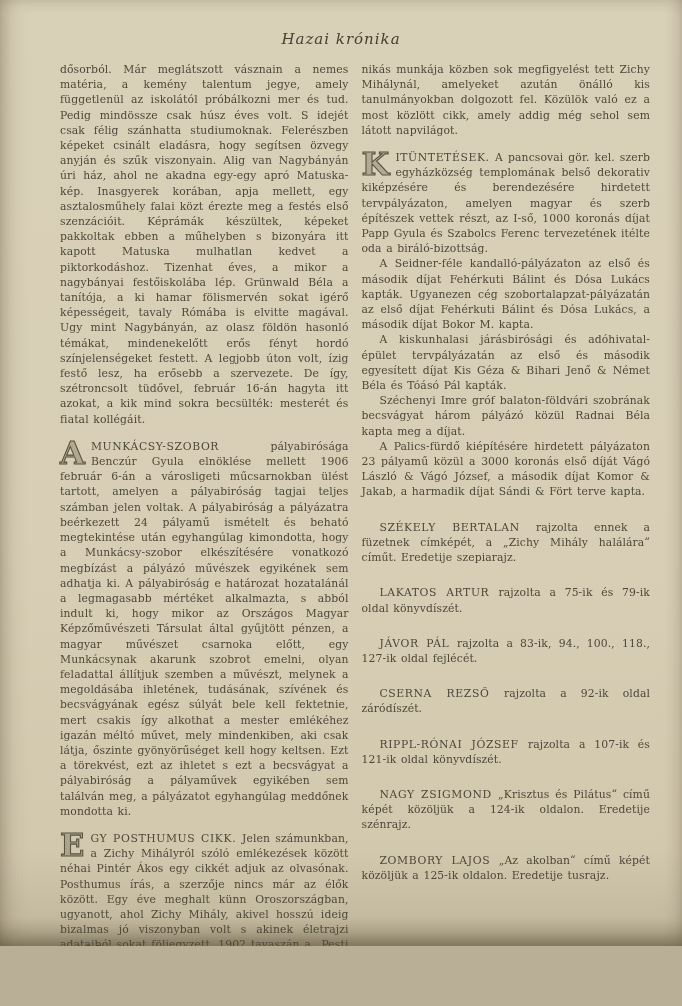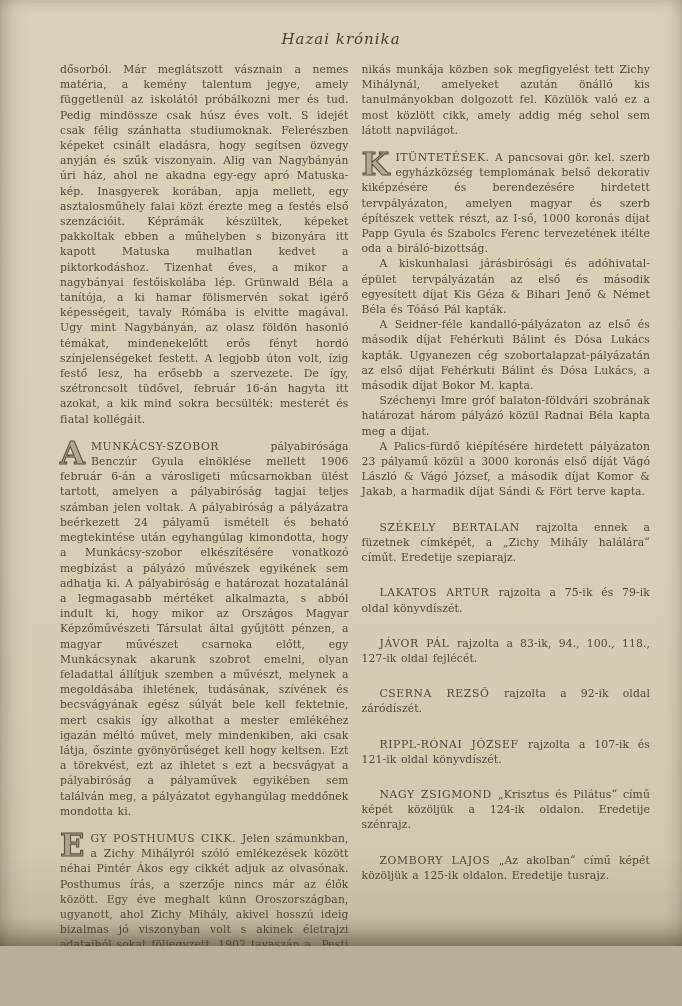--- a/index.html
+++ b/index.html
@@ -71,23 +71,23 @@
 
   <div class="columns">
     <div class="col">
         <p class="para plain">dősorból. Már meglátszott vásznain a nemes matéria, a kemény talentum jegye, amely függetlenül az iskolától próbálkozni mer és tud. Pedig mindössze csak húsz éves volt. S idejét csak félig szánhatta studiumoknak. Felerészben képeket csinált eladásra, hogy segítsen özvegy anyján és szűk viszonyain. Alig van Nagybányán úri ház, ahol ne akadna egy-egy apró Matuska-kép. Inasgyerek korában, apja mellett, egy asztalosműhely falai közt érezte meg a festés első szenzációit. Képrámák készültek, képeket pakkoltak ebben a műhelyben s bizonyára itt kapott Matuska mulhatlan kedvet a piktorkodáshoz. Tizenhat éves, a mikor a nagybányai festőiskolába lép. Grünwald Béla a tanítója, a ki hamar fölismervén sokat igérő képességeit, tavaly Rómába is elvitte magával. Ugy mint Nagybányán, az olasz földön hasonló témákat, mindenekelőtt erős fényt hordó színjelenségeket festett. A legjobb úton volt, ízig festő lesz, ha erősebb a szervezete. De így, szétroncsolt tüdővel, február 16-án hagyta itt azokat, a kik mind sokra becsülték: mesterét és fiatal kollégáit.</p>
         <p class="para dropcap"><span class="dropcap-letter">A</span><span class="lead">MUNKÁCSY-SZOBOR </span>pályabirósága Benczúr Gyula elnöklése mellett 1906 február 6-án a városligeti műcsarnokban ülést tartott, amelyen a pályabiróság tagjai teljes számban jelen voltak. A pályabiróság a pályázatra beérkezett 24 pályamű ismételt és beható megtekintése után egyhangúlag kimondotta, hogy a Munkácsy-szobor elkészítésére vonatkozó megbízást a pályázó művészek egyikének sem adhatja ki. A pályabiróság e határozat hozatalánál a legmagasabb mértéket alkalmazta, s abból indult ki, hogy mikor az Országos Magyar Képzőművészeti Társulat által gyűjtött pénzen, a magyar művészet csarnoka előtt, egy Munkácsynak akarunk szobrot emelni, olyan feladattal állítjuk szemben a művészt, melynek a megoldásába ihletének, tudásának, szívének és becsvágyának egész súlyát bele kell fektetnie, mert csakis így alkothat a mester emlékéhez igazán méltó művet, mely mindenkiben, aki csak látja, őszinte gyönyörűséget kell hogy keltsen. Ezt a törekvést, ezt az ihletet s ezt a becsvágyat a pályabiróság a pályaművek egyikében sem találván meg, a pályázatot egyhangúlag meddőnek mondotta ki.</p>
         <p class="para dropcap"><span class="dropcap-letter">E</span><span class="lead">GY POSTHUMUS CIKK. </span>Jelen számunkban, a Zichy Mihályról szóló emlékezések között néhai Pintér Ákos egy cikkét adjuk az olvasónak. Posthumus írás, a szerzője nincs már az élők között. Egy éve meghalt künn Oroszországban, ugyanott, ahol Zichy Mihály, akivel hosszú ideig bizalmas jó viszonyban volt s akinek életrajzi adataiból sokat följegyzett. 1902 tavaszán a „Pesti Napló“ megbízta őt, hogy Zichy Mihálytól, akinek akkor készült a lap kiadásában megjelent életrajza, élete történetének mozzanatait megtudja és feljegyezze. Pintér Ákos, aki mint iró is jeles tehetség volt, nagy lelkiismeretességgel felelt meg e megbízásnak s kró-</p>
       </div>
     <div class="col">
         <p class="para plain">nikás munkája közben sok megfigyelést tett Zichy Mihálynál, amelyeket azután önálló kis tanulmányokban dolgozott fel. Közülök való ez a most közlött cikk, amely addig még sehol sem látott napvilágot.</p>
         <p class="para dropcap"><span class="dropcap-letter">K</span><span class="lead">ITÜNTETÉSEK. </span>A pancsovai gör. kel. szerb egyházközség templomának belső dekorativ kiképzésére és berendezésére hirdetett tervpályázaton, amelyen magyar és szerb építészek vettek részt, az I-ső, 1000 koronás díjat Papp Gyula és Szabolcs Ferenc tervezetének itélte oda a biráló-bizottság.</p>
+        <p class="para indent">A Seidner-féle kandalló-pályázaton az első és második díjat Fehérkuti Bálint és Dósa Lukács kapták. Ugyanezen cég szobortalapzat-pályázatán az első díjat Fehérkuti Bálint és Dósa Lukács, a második díjat Bokor M. kapta.</p>
         <p class="para indent">A kiskunhalasi járásbirósági és adóhivatal-épület tervpályázatán az első és második egyesített díjat Kis Géza &amp; Bihari Jenő &amp; Német Béla és Tóásó Pál kapták.</p>
-        <p class="para indent">A Seidner-féle kandalló-pályázaton az első és második díjat Fehérkuti Bálint és Dósa Lukács kapták. Ugyanezen cég szobortalapzat-pályázatán az első díjat Fehérkuti Bálint és Dósa Lukács, a második díjat Bokor M. kapta.</p>
-        <p class="para indent">Széchenyi Imre gróf balaton-földvári szobrának határozat három pályázó közül Radnai Béla kapta meg a díjat.</p>
+        <p class="para indent">Széchenyi Imre gróf balaton-földvári szobrának becsvágyat három pályázó közül Radnai Béla kapta meg a díjat.</p>
         <p class="para indent">A Palics-fürdő kiépítésére hirdetett pályázaton 23 pályamű közül a 3000 koronás első díját Vágó László &amp; Vágó József, a második díjat Komor &amp; Jakab, a harmadik díjat Sándi &amp; Fört terve kapta.</p>
         <p class="para credit"><span class="lead">SZÉKELY BERTALAN </span>rajzolta ennek a füzetnek címképét, a „Zichy Mihály halálára“ címűt. Eredetije szepiarajz.</p>
         <p class="para credit"><span class="lead">LAKATOS ARTUR </span>rajzolta a 75-ik és 79-ik oldal könyvdíszét.</p>
         <p class="para credit"><span class="lead">JÁVOR PÁL </span>rajzolta a 83-ik, 94., 100., 118., 127-ik oldal fejlécét.</p>
         <p class="para credit"><span class="lead">CSERNA REZSŐ </span>rajzolta a 92-ik oldal záródíszét.</p>
         <p class="para credit"><span class="lead">RIPPL-RÓNAI JÓZSEF </span>rajzolta a 107-ik és 121-ik oldal könyvdíszét.</p>
         <p class="para credit"><span class="lead">NAGY ZSIGMOND </span>„Krisztus és Pilátus“ című képét közöljük a 124-ik oldalon. Eredetije szénrajz.</p>
         <p class="para credit"><span class="lead">ZOMBORY LAJOS </span>„Az akolban“ című képét közöljük a 125-ik oldalon. Eredetije tusrajz.</p>
       </div>
   </div>

